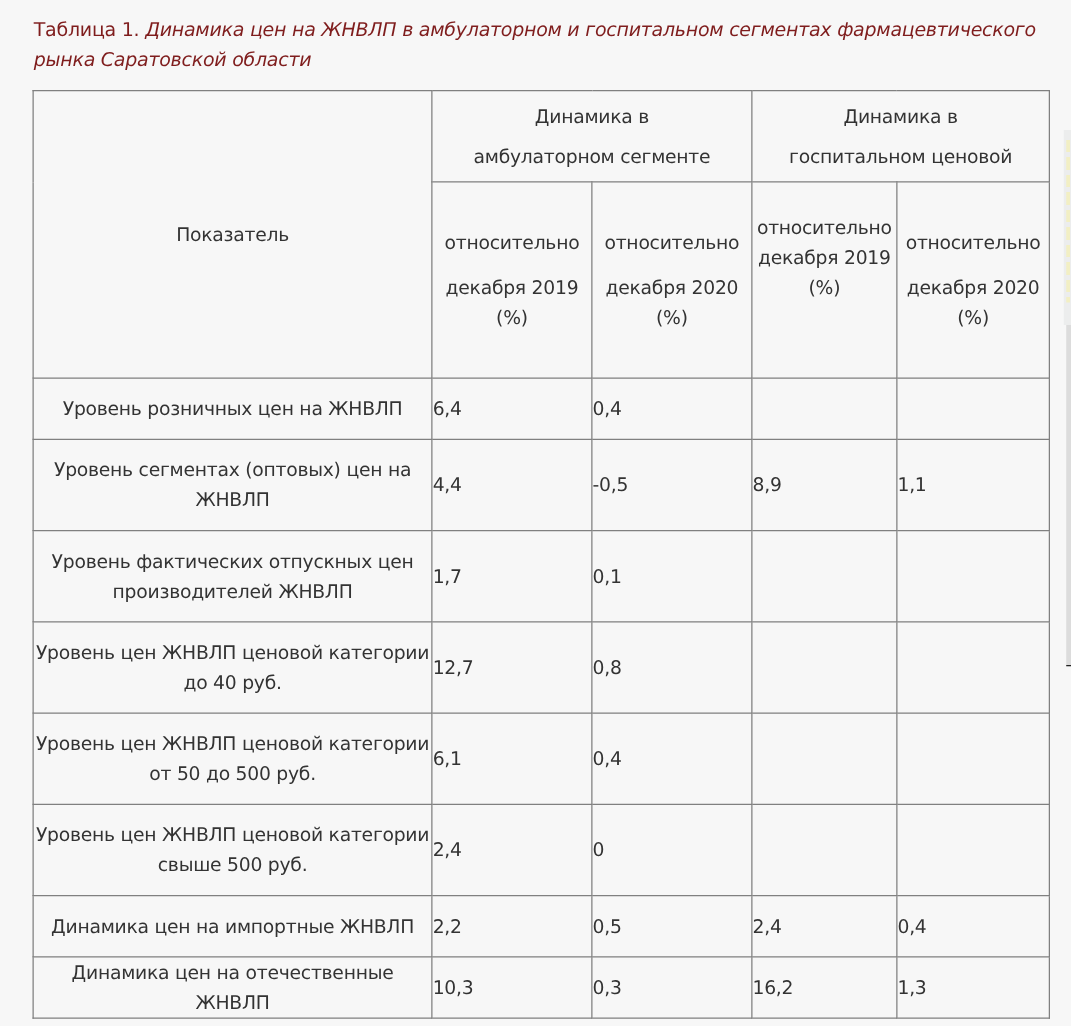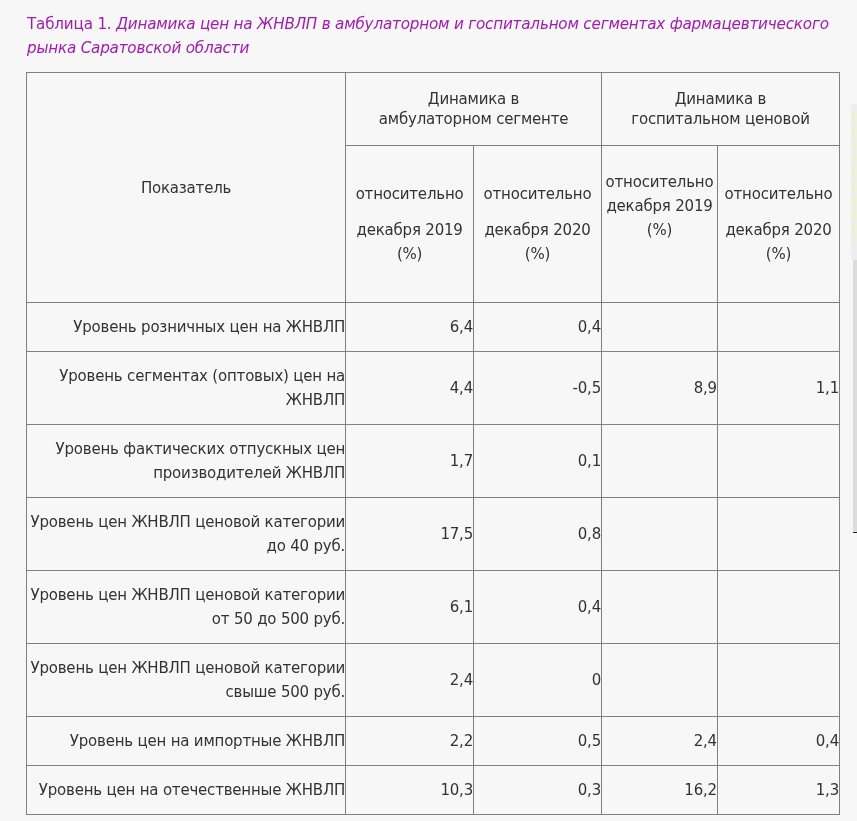--- a/index.html
+++ b/index.html
@@ -4,46 +4,46 @@
 <style>
   html, body { margin:0; padding:0; }
   body {
     width:857px; height:821px; overflow:hidden; position:relative;
     background:#f7f7f7;
     font-family:"DejaVu Sans","Liberation Sans",sans-serif;
     color:#333333;
   }
   .caption {
     position:absolute; left:27px; top:12px; width:815px;
-    font-size:15.2px; line-height:24px; color:#a21caf;
+    font-size:15.2px; line-height:24px; color:#7f1d1d;
     letter-spacing:-0.2px;
   }
   .caption .lead { font-style:normal; }
   .caption .ital { font-style:italic; }
   table.data {
     position:absolute; left:26px; top:72px;
     border-collapse:collapse;
     width:814px;
     border:1.5px solid #222;
     font-size:15px; color:#333;
     letter-spacing:-0.2px;
   }
   table.data td, table.data th {
     border:1px solid #808080;
     padding:0;
     font-weight:normal;
     vertical-align:middle;
   }
   th { text-align:center; }
-  th.group { height:72px; line-height:20px;text-decoration:underline; }
+  th.group { height:72px; line-height:32px;text-decoration:underline; }
   th.sub { height:132px; line-height:24px; }
   th.sub .l1 { display:block; margin-bottom:12px; }
   th.sub.tight .l1 { margin-bottom:0; }
-  td.label { text-align:right; line-height:24px; padding-left:0; }
-  td.val { text-align:right; padding-left:1px; }
+  td.label { text-align:center; line-height:24px; padding-left:0; }
+  td.val { text-align:left; padding-left:1px; }
   tr.r1 td { height:48px; }
   tr.r2 td { height:72px; }
   .side-widget {
     position:absolute; left:851px; top:104px; width:6px; height:156px;
     background:#eceded;
   }
   .side-widget .stripes {
     position:absolute; left:2px; top:8px; width:3px; height:130px;
     background:repeating-linear-gradient(#f2efc4 0 10px, #eceded 10px 14px);
   }
@@ -108,48 +108,48 @@
   </tr>
   <tr class="r2">
     <td class="label">Уровень фактических отпускных цен производителей ЖНВЛП</td>
     <td class="val">1,7</td>
     <td class="val">0,1</td>
     <td class="val"></td>
     <td class="val"></td>
   </tr>
   <tr class="r2">
     <td class="label">Уровень цен ЖНВЛП ценовой категории до 40 руб.</td>
-    <td class="val">17,5</td>
+    <td class="val">12,7</td>
     <td class="val">0,8</td>
     <td class="val"></td>
     <td class="val"></td>
   </tr>
   <tr class="r2">
     <td class="label">Уровень цен ЖНВЛП ценовой категории от 50 до 500 руб.</td>
     <td class="val">6,1</td>
     <td class="val">0,4</td>
     <td class="val"></td>
     <td class="val"></td>
   </tr>
   <tr class="r2">
     <td class="label">Уровень цен ЖНВЛП ценовой категории свыше 500 руб.</td>
     <td class="val">2,4</td>
     <td class="val">0</td>
     <td class="val"></td>
     <td class="val"></td>
   </tr>
   <tr class="r1">
-    <td class="label">Уровень цен на импортные ЖНВЛП</td>
+    <td class="label">Динамика цен на импортные ЖНВЛП</td>
     <td class="val">2,2</td>
     <td class="val">0,5</td>
     <td class="val">2,4</td>
     <td class="val">0,4</td>
   </tr>
   <tr class="r1">
-    <td class="label">Уровень цен на отечественные ЖНВЛП</td>
+    <td class="label">Динамика цен на отечественные ЖНВЛП</td>
     <td class="val">10,3</td>
     <td class="val">0,3</td>
     <td class="val">16,2</td>
     <td class="val">1,3</td>
   </tr>
 </tbody>
   </table>
 
 <div class="side-widget">
   <div class="stripes"></div>

